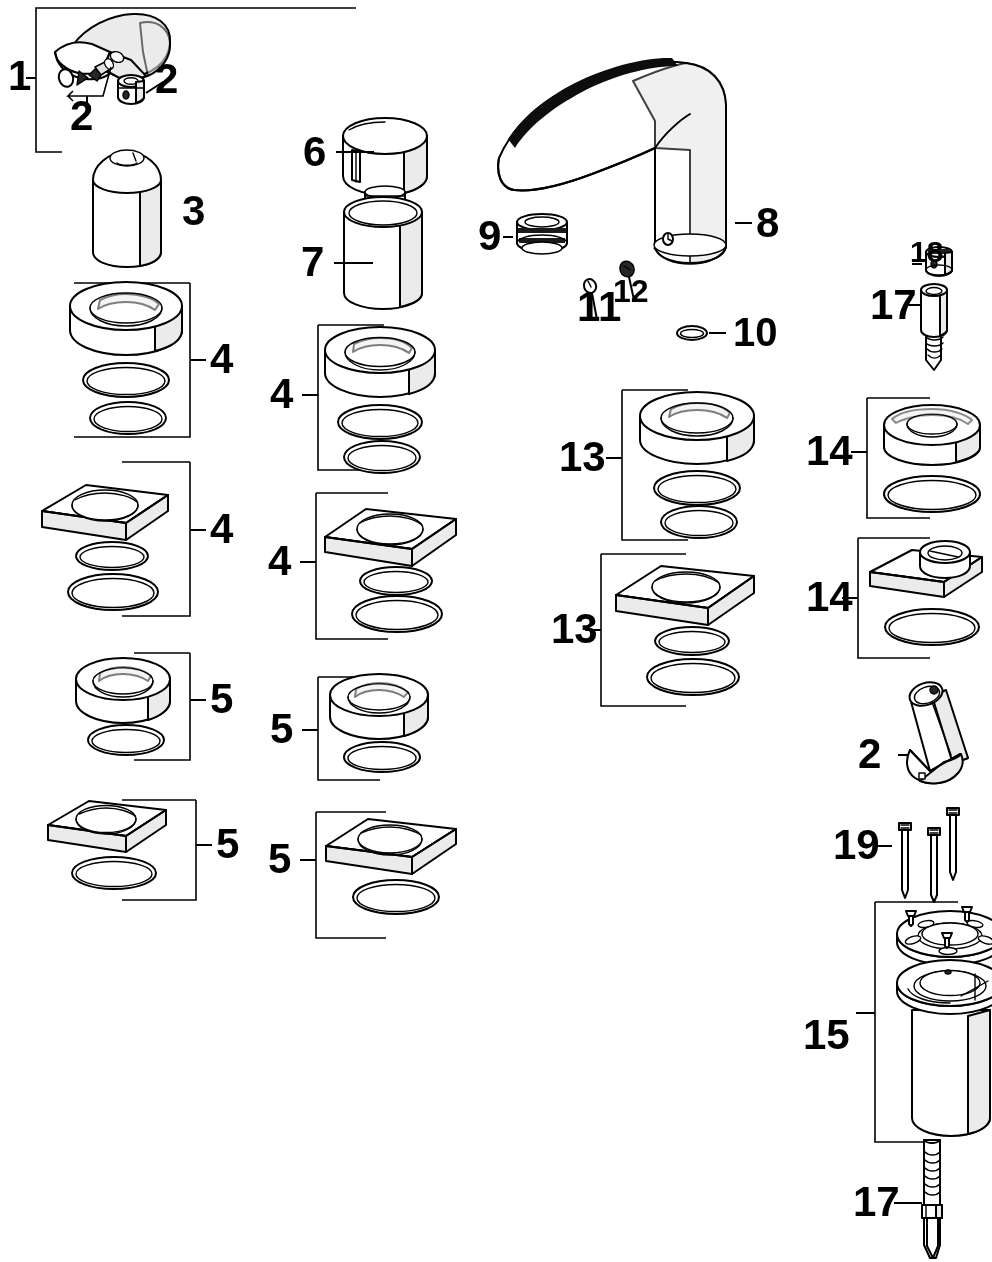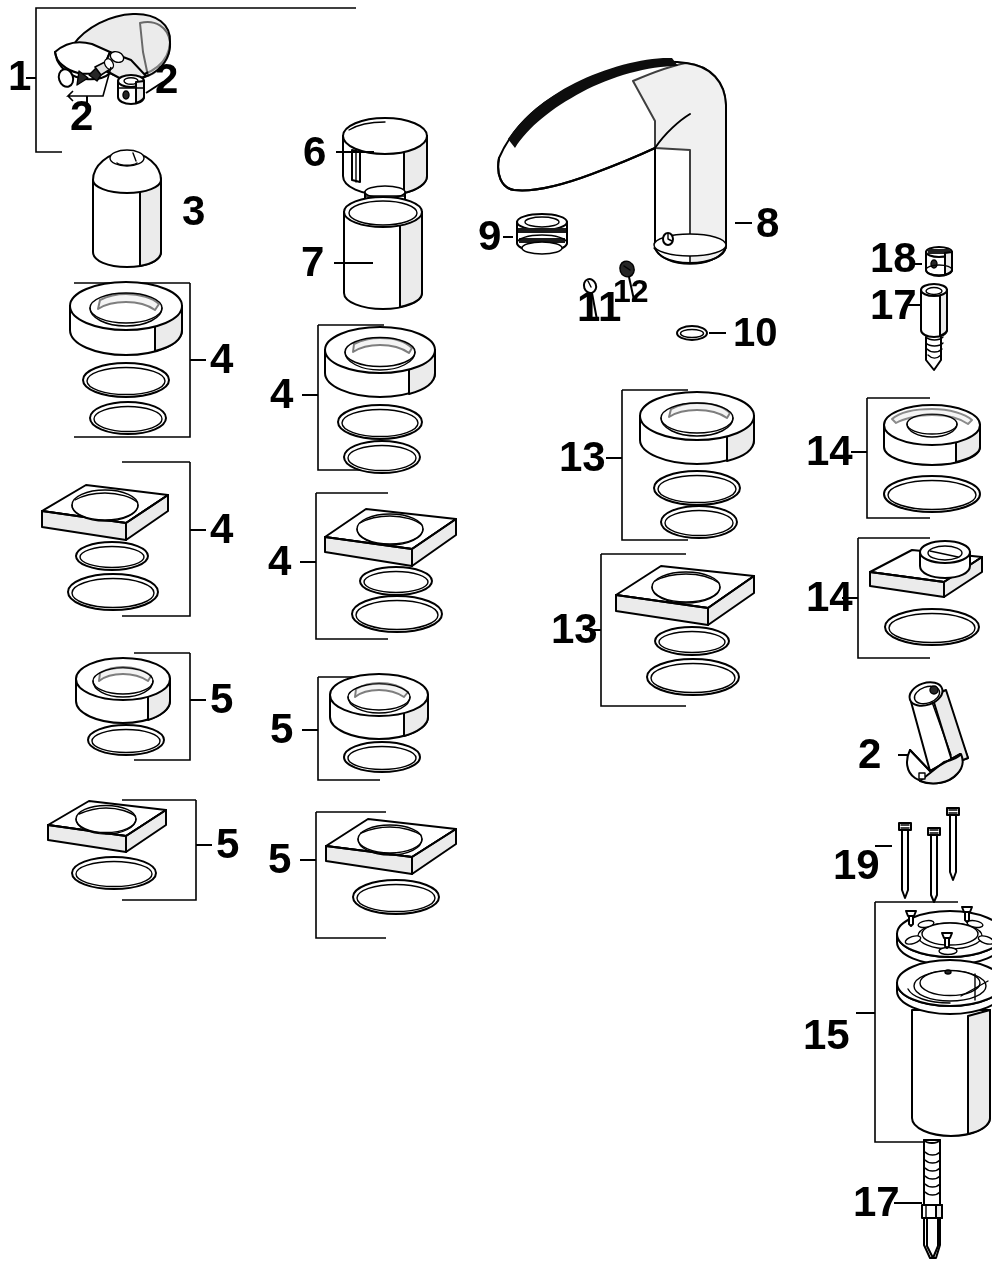--- a/index.html
+++ b/index.html
@@ -558,16 +558,16 @@
   <div class="callout" style="left:577px;top:286px;font-size:42px;">11</div>
   <div class="callout" style="left:613px;top:275px;font-size:32px;">12</div>
   <div class="callout" style="left:559px;top:436px;font-size:42px;">13</div>
   <div class="callout" style="left:551px;top:608px;font-size:42px;">13</div>
   <div class="callout" style="left:806px;top:430px;font-size:42px;">14</div>
   <div class="callout" style="left:806px;top:576px;font-size:42px;">14</div>
   <div class="callout" style="left:803px;top:991px;font-size:42px;margin-top:23px;">15</div>
   <div class="callout" style="left:858px;top:733px;font-size:42px;">2</div>
   <div class="callout" style="left:870px;top:284px;font-size:42px;">17</div>
   <div class="callout" style="left:853px;top:1181px;font-size:42px;">17</div>
-  <div class="callout" style="left:870px;top:237px;font-size:42px;">18</div>
-  <div class="callout" style="left:833px;top:824px;font-size:42px;margin-top:20px;">19</div>
+  <div class="callout" style="left:910px;top:237px;font-size:30px;">18</div>
+  <div class="callout" style="left:833px;top:824px;font-size:42px;">19</div>
 
 </div>
 
 </body></html>

